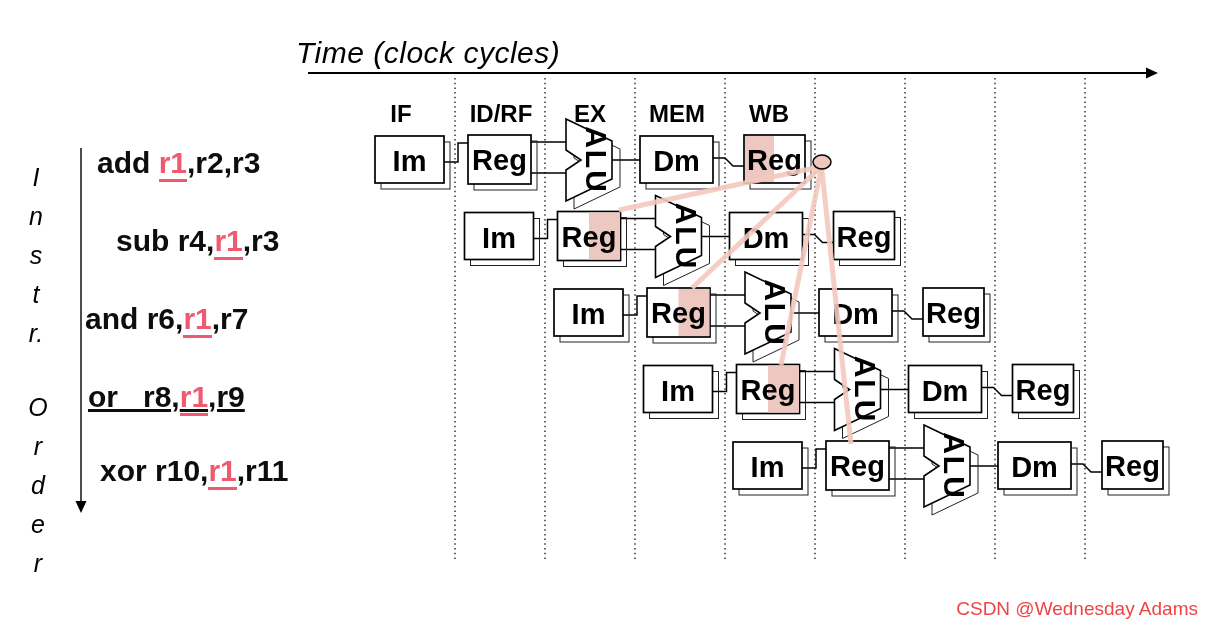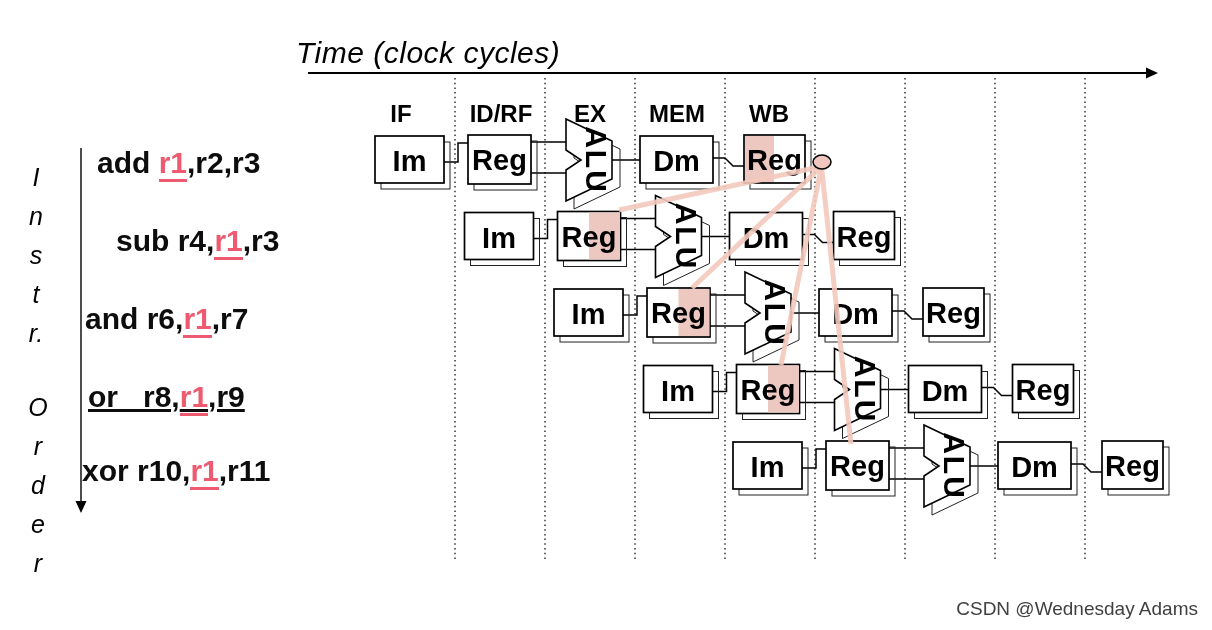--- a/index.html
+++ b/index.html
@@ -158,15 +158,15 @@
     <div>r</div>
     <div>d</div>
     <div>e</div>
     <div>r</div>
   </div>
 <div id="instr-list">
     <div class="abs instr" style="left: 97px; top: 146px;"><span>add </span><span style="color: rgb(238, 90, 112); border-bottom: 3px solid rgb(238, 90, 112); padding-bottom: 0px;">r1</span><span>,r2,r3</span></div>
     <div class="abs instr" style="left: 92px; top: 224px; margin-left: 24px;"><span>sub r4,</span><span style="color: rgb(238, 90, 112); border-bottom: 3px solid rgb(238, 90, 112); padding-bottom: 0px;">r1</span><span>,r3</span></div>
     <div class="abs instr" style="left: 85px; top: 302px; text-align: center;"><span>and r6,</span><span style="color: rgb(238, 90, 112); border-bottom: 3px solid rgb(238, 90, 112); padding-bottom: 0px;">r1</span><span>,r7</span></div>
     <div class="abs instr" style="left: 88px; top: 380px; text-decoration: underline;"><span>or   r8,</span><span style="color: rgb(238, 90, 112); border-bottom: 3px solid rgb(238, 90, 112); padding-bottom: 0px;">r1</span><span>,r9</span></div>
-    <div class="abs instr" style="left: 82px; top: 454px;"><span>xor r10,</span><span style="color: rgb(238, 90, 112); border-bottom: 3px solid rgb(238, 90, 112); padding-bottom: 0px;">r1</span><span>,r11</span></div>
+    <div class="abs instr" style="left: 100px; top: 454px;"><span>xor r10,</span><span style="color: rgb(238, 90, 112); border-bottom: 3px solid rgb(238, 90, 112); padding-bottom: 0px;">r1</span><span>,r11</span></div>
   </div>
-<div id="watermark" class="abs" style="color: #404040;">CSDN @Wednesday Adams</div>
+<div id="watermark" class="abs" style="color: #ef4444;">CSDN @Wednesday Adams</div>
 
 </body></html>

